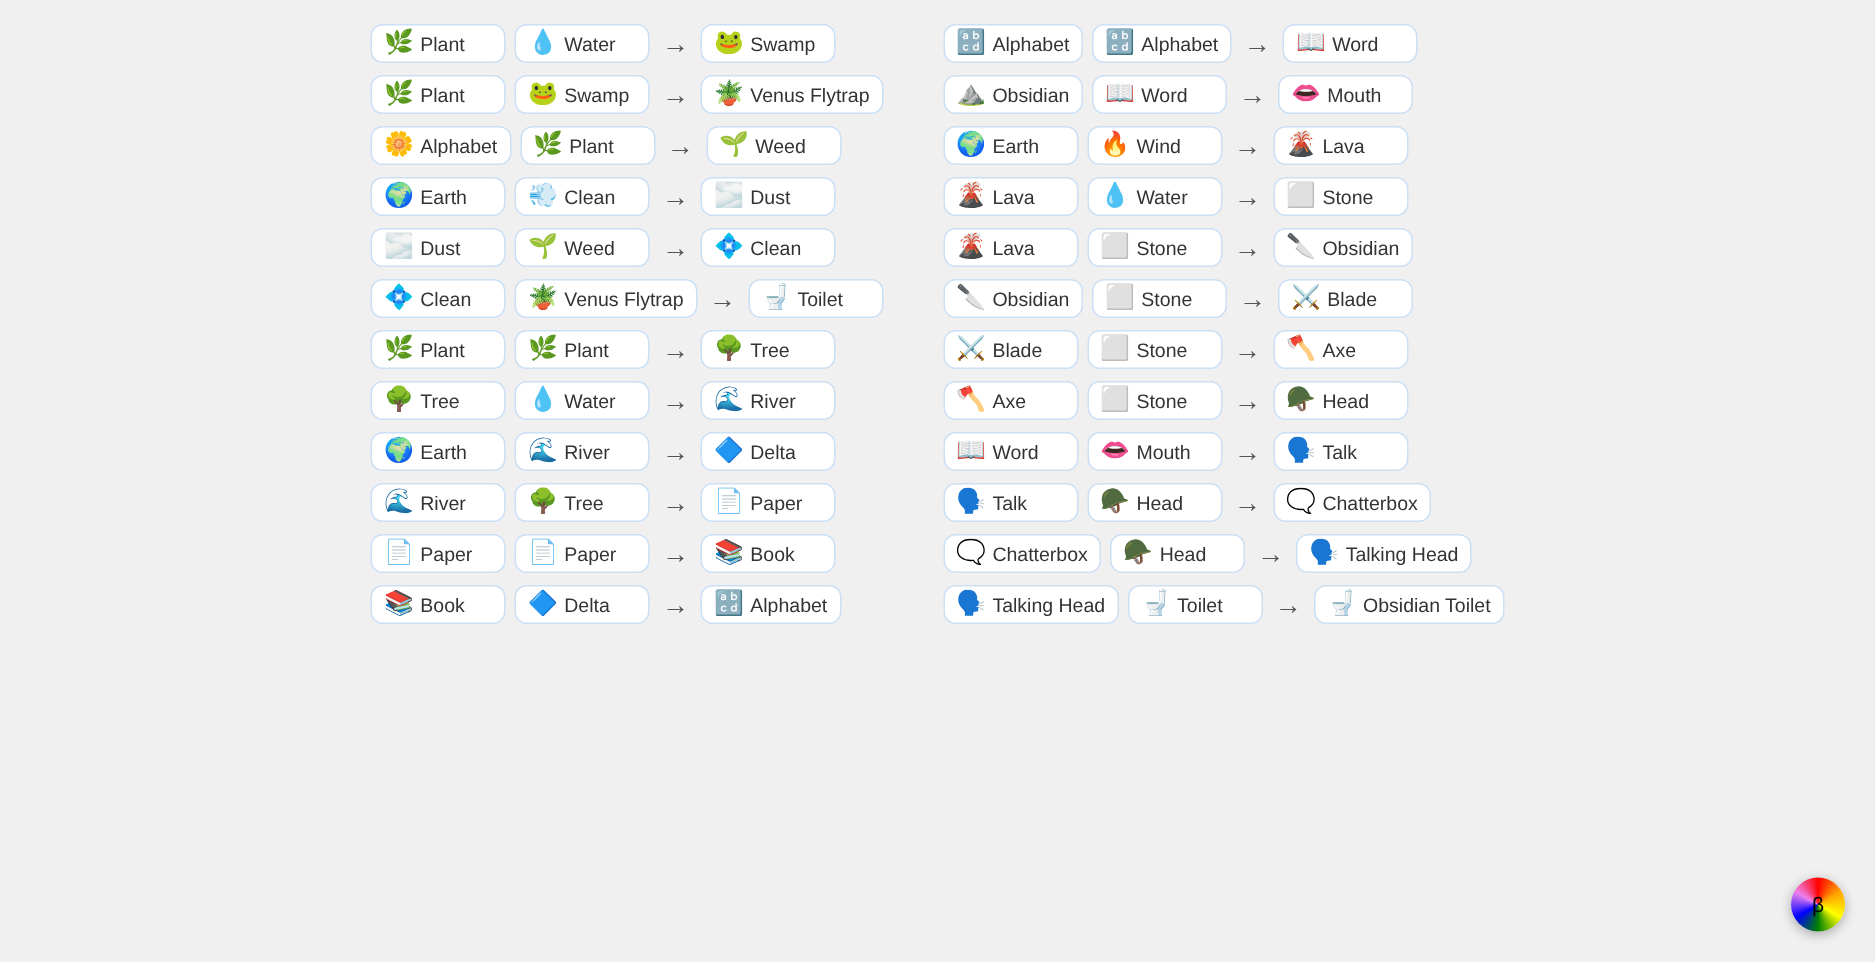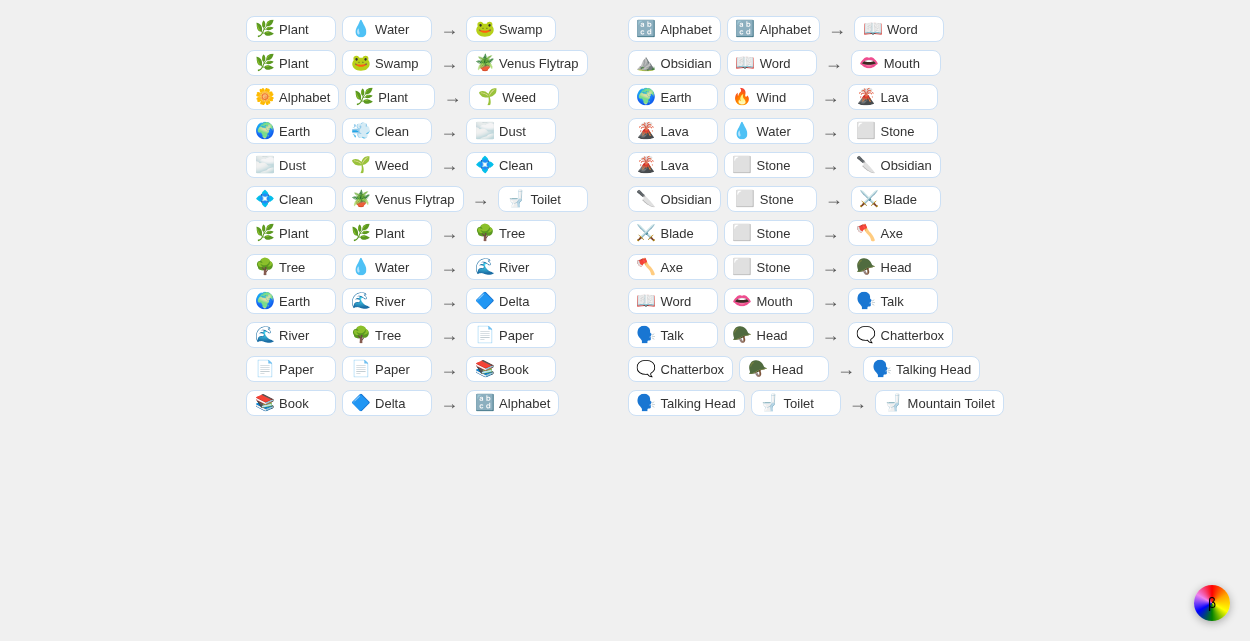--- a/index.html
+++ b/index.html
@@ -416,21 +416,21 @@
           <span class="item-icon">🗣️</span>
           <span>Talking Head</span>
         </div>
         <div class="item-box">
           <span class="item-icon">🚽</span>
           <span>Toilet</span>
         </div>
         <span class="arrow">→</span>
         <div class="item-box result">
           <span class="item-icon">🚽</span>
-          <span>Mountain Toilet</span>
+          <span>Obsidian Toilet</span>
         </div>
       </div>
     </div>
 </div>
 
 <div style="position:fixed;bottom:20px;right:20px;width:36px;height:36px;border-radius:50%;background:conic-gradient(red,orange,yellow,green,blue,violet,red);display:flex;align-items:center;justify-content:center;font-size:18px;box-shadow:0 2px 8px rgba(0,0,0,0.3);">
   <span style="font-size:14px;">β</span>
 </div>
 
 </body></html>

